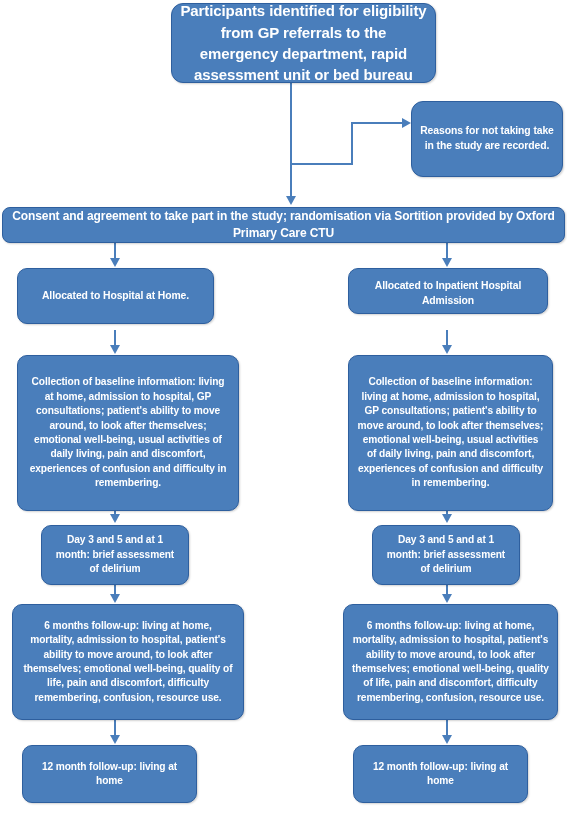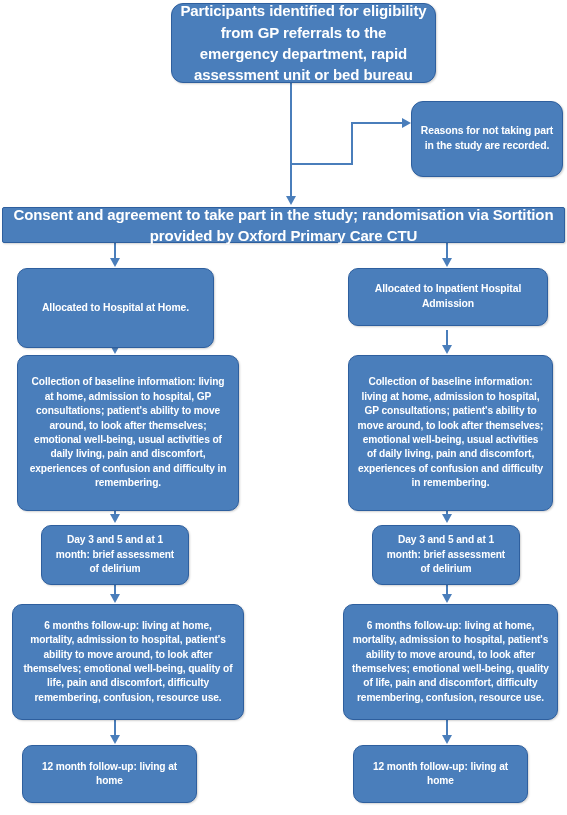--- a/index.html
+++ b/index.html
@@ -35,23 +35,23 @@
     box-shadow: 1px 1px 2px rgba(0,0,0,0.18);
     letter-spacing: -0.1px;
   }
   .node span {
     display: block;
     width: 100%;
   }
   
   #node-eligibility { left: 171px; top: 3px;  width: 265px; height: 80px; font-size: 15px; border-radius: 12px; }
   #node-reasons     { left: 411px; top: 101px; width: 152px; height: 76px; font-size: 10.4px; border-radius: 12px; }
-  #node-consent     { left: 2px;   top: 207px; width: 563px; height: 36px; font-size: 15px; border-radius: 2px; text-align: center; }
-  #node-alloc-left  { left: 17px;  top: 268px; width: 197px; height: 80px; font-size: 10.4px; }
-  #node-alloc-right { left: 348px; top: 268px; width: 200px; height: 58px; font-size: 10.4px; }
+  #node-consent     { left: 2px;   top: 207px; width: 563px; height: 36px; font-size: 12px; border-radius: 8px; text-align: center; }
+  #node-alloc-left  { left: 17px;  top: 268px; width: 197px; height: 56px; font-size: 10.4px; }
+  #node-alloc-right { left: 348px; top: 268px; width: 200px; height: 46px; font-size: 10.4px; align-items: flex-end; }
   #node-base-left   { left: 17px;  top: 355px; width: 222px; height: 156px; font-size: 10.2px; }
   #node-base-right  { left: 348px; top: 355px; width: 222px; height: 156px; font-size: 10.2px; }
   #node-base-right  { width: 205px; }
   #node-day-left    { left: 41px;  top: 525px; width: 148px; height: 60px; font-size: 10.2px; }
   #node-day-right   { left: 372px; top: 525px; width: 148px; height: 60px; font-size: 10.2px; }
   #node-six-left    { left: 12px;  top: 604px; width: 232px; height: 116px; font-size: 10.2px; }
   #node-six-right   { left: 343px; top: 604px; width: 232px; height: 116px; font-size: 10.2px; }
   #node-six-right   { width: 215px; }
   #node-twelve-left { left: 22px;  top: 745px; width: 175px; height: 58px; font-size: 10.2px; }
   #node-twelve-right{ left: 353px; top: 745px; width: 175px; height: 58px; font-size: 10.2px; }
@@ -121,21 +121,21 @@
   <div class="arrow-down" style="left:110px; top:735px;"></div>
 
   <div class="line vline" style="left:446px; top:720px; height:16px;"></div>
   <div class="arrow-down" style="left:442px; top:735px;"></div>
 
   <div class="node" id="node-eligibility">
     <span>Participants identified for eligibility from GP referrals to the emergency department, rapid assessment unit or bed bureau</span>
   </div>
 
   <div class="node" id="node-reasons">
-    <span>Reasons for not taking part in the study are recorded.</span>
+    <span>Reasons for not taking take in the study are recorded.</span>
   </div>
 
   <div class="node" id="node-consent">
     <span>Consent and agreement to take part in the study; randomisation via Sortition provided by Oxford Primary Care CTU</span>
   </div>
 
   <div class="node" id="node-alloc-left">
     <span>Allocated to Hospital at Home.</span>
   </div>
 

